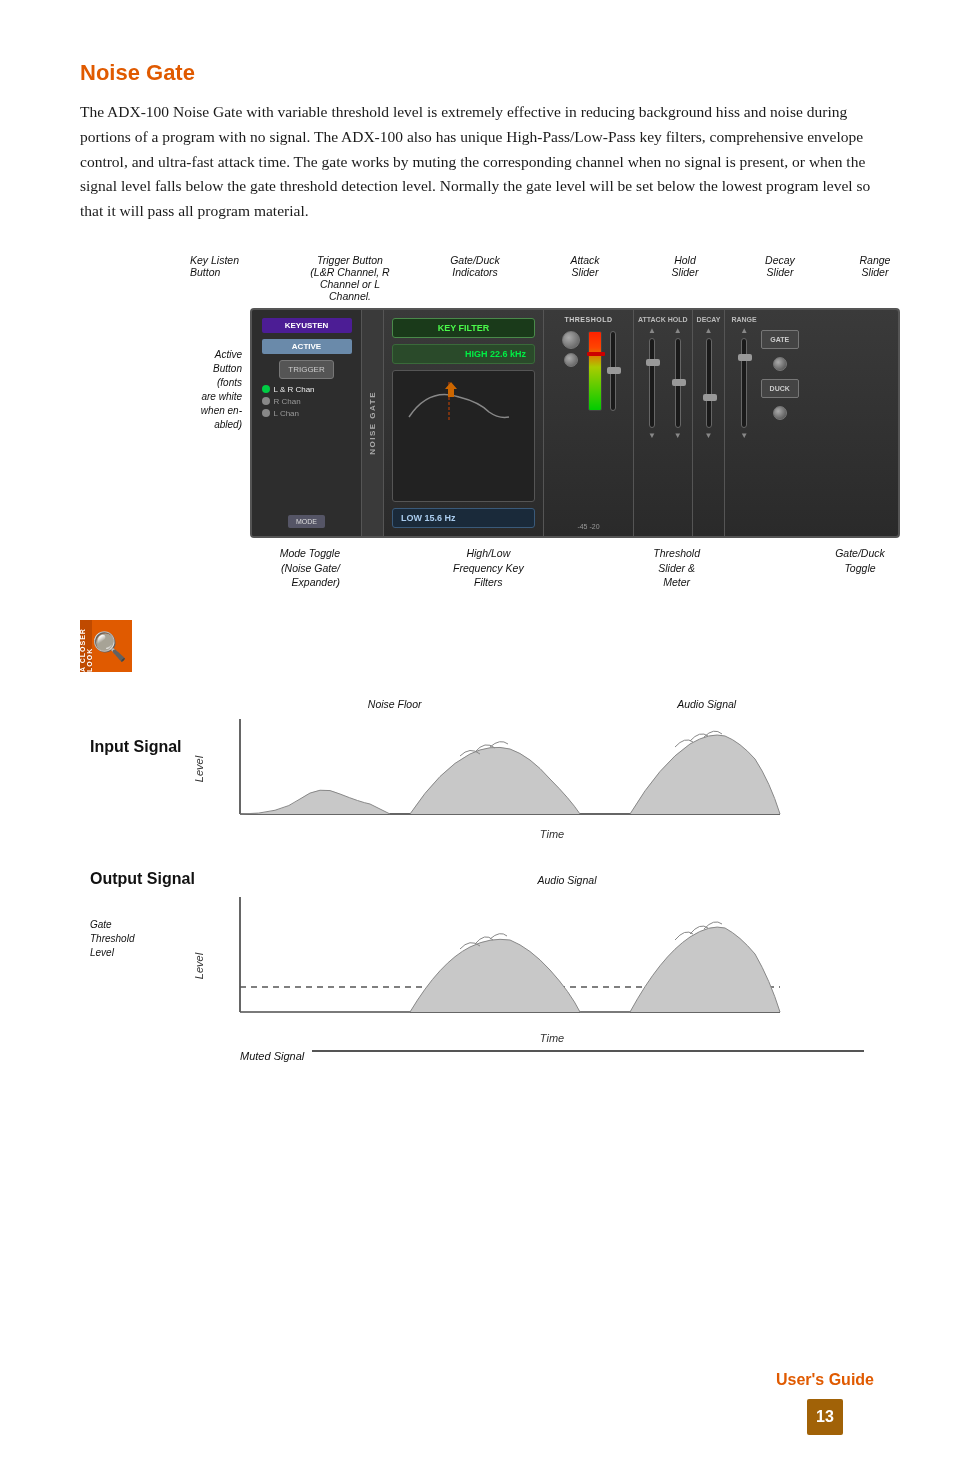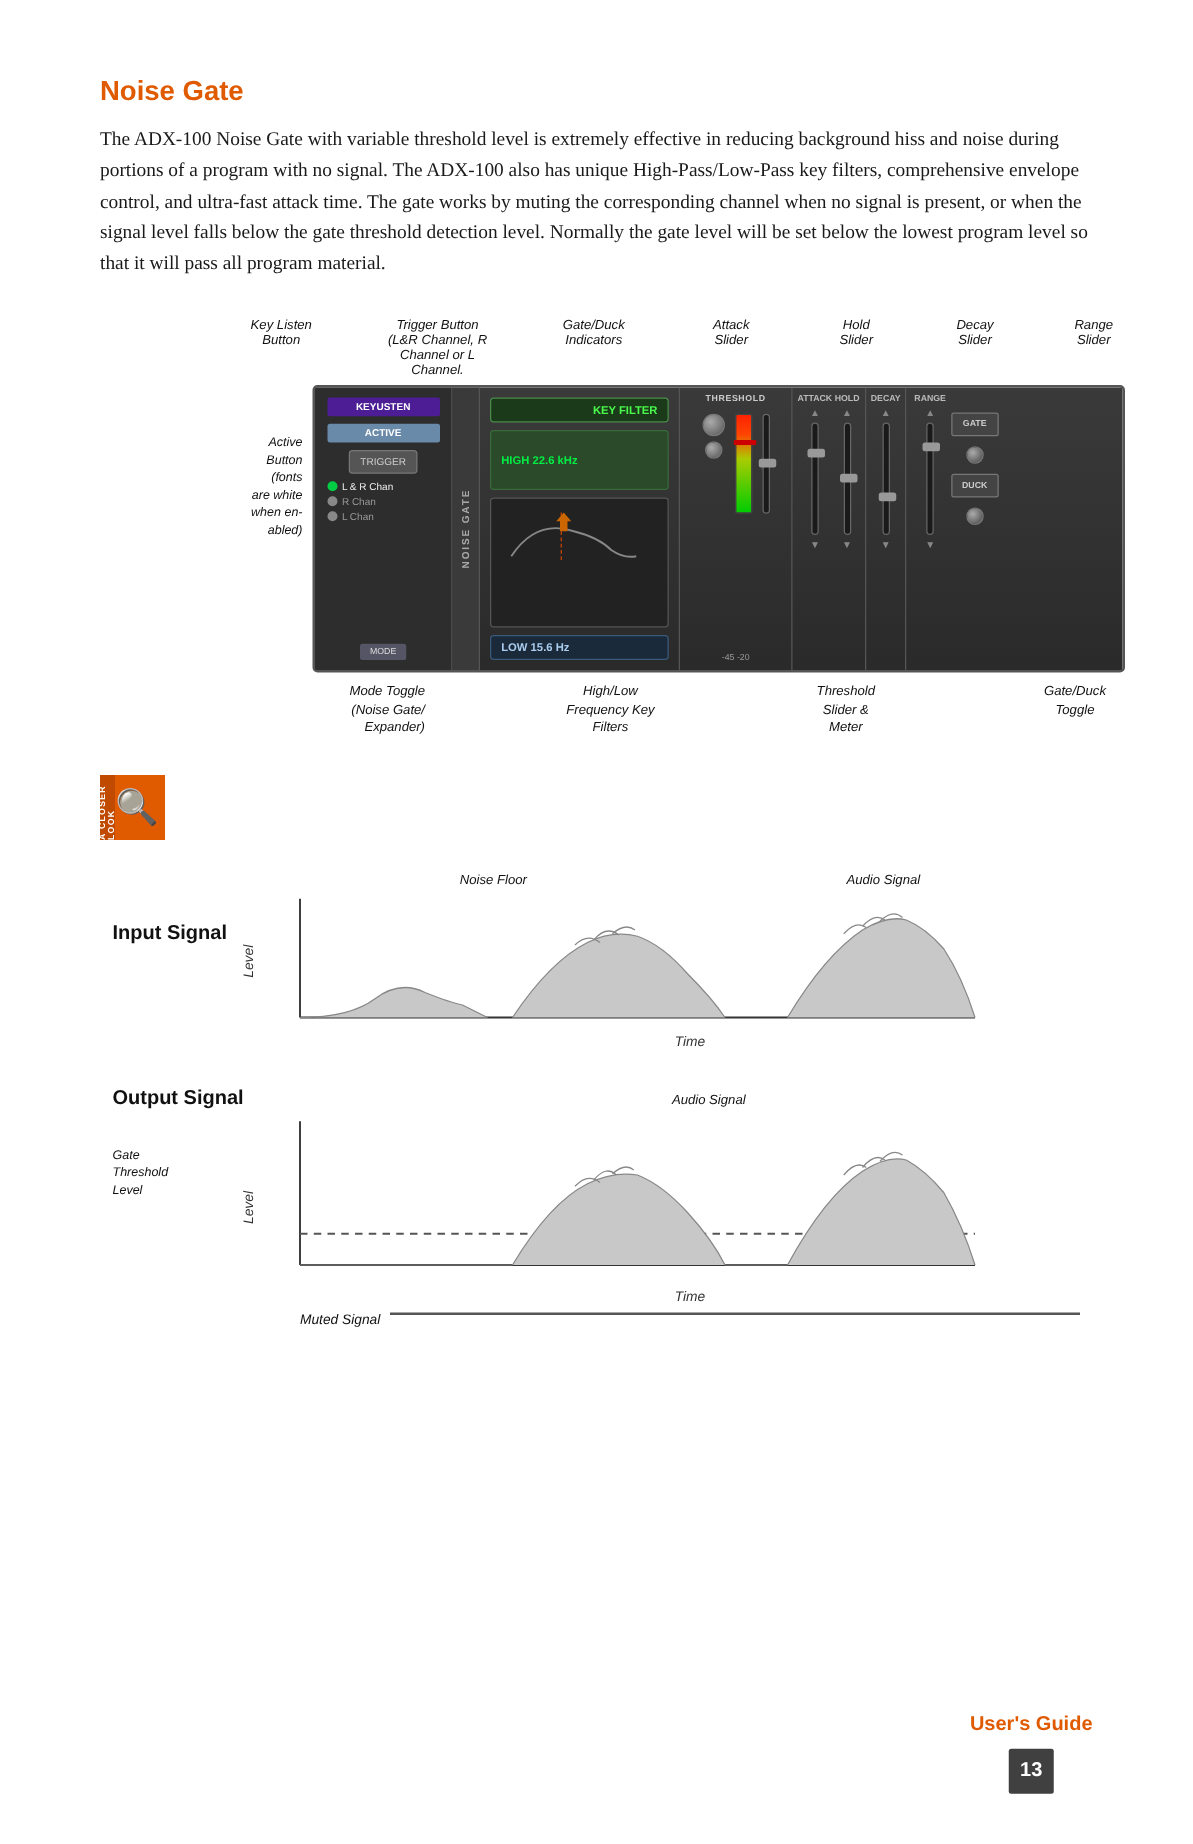--- a/index.html
+++ b/index.html
@@ -122,21 +122,21 @@
     }
     .ng-key-filter {
       background: #1a3a1a;
       border: 1px solid #4a8a4a;
       border-radius: 3px;
       padding: 4px 8px;
       color: #4afa4a;
       font-size: 9px;
       font-family: Arial, sans-serif;
       font-weight: bold;
-      text-align: right;
+      text-align: center;
     }
 
     
     .charts-section {
       margin-top: 20px;
       padding: 0 10px;
     }
     .chart-block {
       display: flex;
       align-items: flex-start;
@@ -221,21 +221,21 @@
       gap: 10px;
       flex-direction: column;
     }
     .footer-guide-text {
       color: #e05a00;
       font-family: Arial, sans-serif;
       font-size: 16px;
       font-weight: bold;
     }
     .footer-page-num {
-      background: #404040;
+      background: #a16207;
       color: #fff;
       font-family: Arial, sans-serif;
       font-size: 16px;
       font-weight: bold;
       width: 36px;
       height: 36px;
       display: flex;
       align-items: center;
       justify-content: center;
       border-radius: 2px;
@@ -248,21 +248,21 @@
 
   <h1 class="section-title">Noise Gate</h1>
 
   <p class="body-text">The ADX-100 Noise Gate with variable threshold level is extremely effective in reducing background hiss and noise during portions of a program with no signal. The ADX-100 also has unique High-Pass/Low-Pass key filters, comprehensive envelope control, and ultra-fast attack time. The gate works by muting the corresponding channel when no signal is present, or when the signal level falls below the gate threshold detection level. Normally the gate level will be set below the lowest program level so that it will pass all program material.</p>
 
   <div class="diagram-section">
 
     <div style="position:relative; width:760px; margin: 0 auto 0 60px;">
 
       <div style="display:flex; justify-content: space-between; font-family:Arial,sans-serif; font-size:10.5px; font-style:italic; color:#111; margin-bottom:6px; padding-left: 50px; padding-right: 0px;">
-        <span style="text-align:center; width:70px;">Key Listen
+        <span style="text-align:left; width:70px;">Key Listen
 Button</span>
         <span style="text-align:center; width:90px;">Trigger Button
 (L&amp;R Channel,
 R Channel or L
 Channel.</span>
         <span style="text-align:center; width:70px;">Gate/Duck<br>Indicators</span>
         <span style="text-align:center; width:60px;">Attack<br>Slider</span>
         <span style="text-align:center; width:50px;">Hold<br>Slider</span>
         <span style="text-align:center; width:50px;">Decay<br>Slider</span>
         <span style="text-align:center; width:50px;">Range<br>Slider</span>
@@ -298,21 +298,21 @@
               <div class="ng-mode-btn" style="position:static;">MODE</div>
             </div>
           </div>
 
           <div style="width:22px; background:#3a3a3a; display:flex; align-items:center; justify-content:center; border-right:1px solid #555;">
             <span style="font-size:8px; color:#aaa; font-family:Arial,sans-serif; font-weight:bold; writing-mode:vertical-rl; transform:rotate(180deg); letter-spacing:1.5px;">NOISE GATE</span>
           </div>
 
           <div style="width:160px; padding:8px; display:flex; flex-direction:column; gap:6px; border-right:1px solid #555;">
             <div class="ng-key-filter">KEY FILTER</div>
-            <div style="background:#2a4a2a; border:1px solid #3a6a3a; border-radius:3px; padding:18px 8px; color:#00ee44; font-size:9px; font-family:Arial,sans-serif; font-weight:bold;">HIGH 22.6 kHz</div>
+            <div style="background:#2a4a2a; border:1px solid #3a6a3a; border-radius:3px; padding:4px 8px; color:#00ee44; font-size:9px; font-family:Arial,sans-serif; font-weight:bold;text-align:right;">HIGH 22.6 kHz</div>
             <div style="flex:1; background:#222; border:1px solid #555; border-radius:3px; position:relative; padding:6px;">
               
               <svg width="120" height="50" style="overflow:visible;">
                 <path d="M10,40 Q30,10 60,20 Q80,25 90,35 Q100,42 110,40" fill="none" stroke="#888" stroke-width="1.5"></path>
                 <line x1="50" y1="5" x2="50" y2="45" stroke="#cc4400" stroke-width="1" stroke-dasharray="3,2"></line>
                 <polygon points="52,5 58,12 55,12 55,20 49,20 49,12 46,12" fill="#cc6600"></polygon>
               </svg>
             </div>
             <div style="background:#1a2a3a; border:1px solid #3a5a7a; border-radius:3px; padding:4px 8px; color:#aaccee; font-size:9px; font-family:Arial,sans-serif; font-weight:bold;">LOW  15.6 Hz</div>
           </div>

